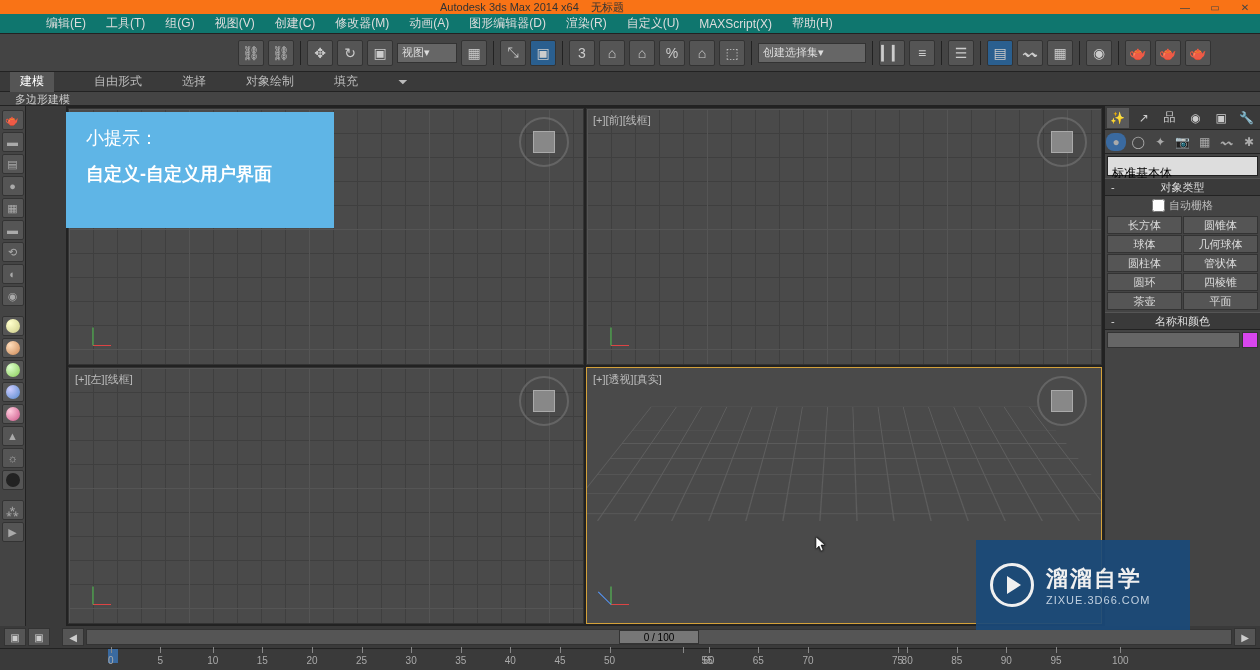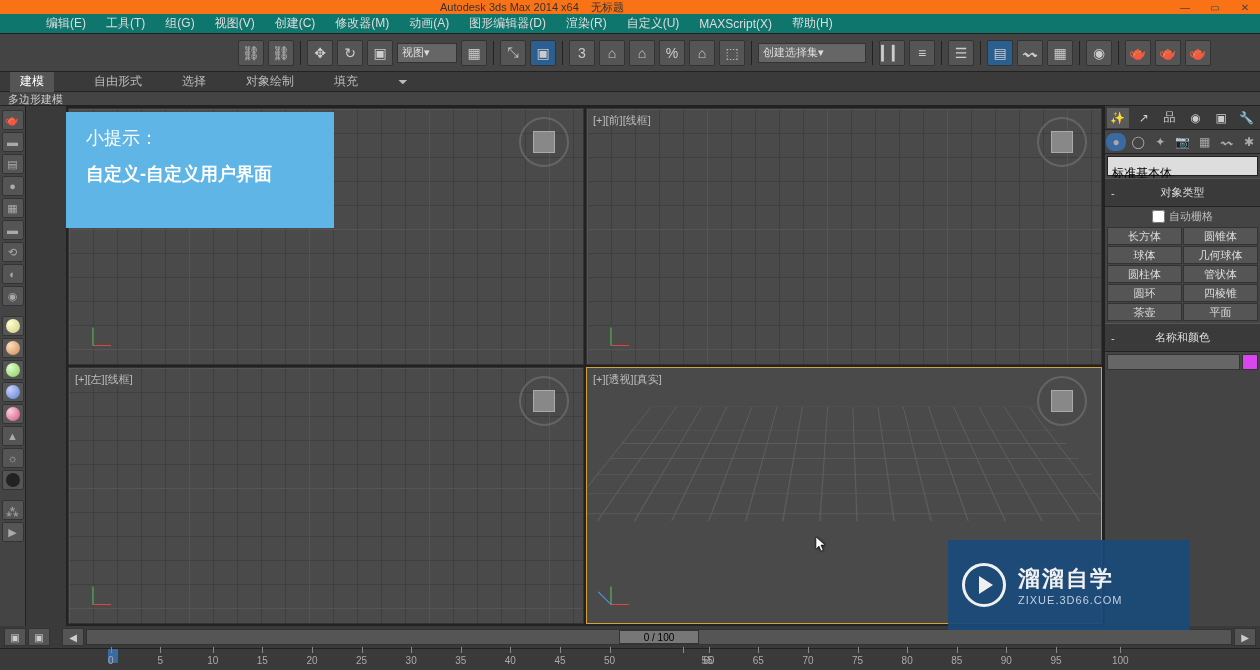--- a/index.html
+++ b/index.html
@@ -22,21 +22,21 @@
 .tb-btn.active { background: #2a5f8f; }
 .tb-sep { width: 1px; height: 24px; background: #222; margin: 0 2px; }
 .tb-dropdown { height: 20px; background: #666; border: 1px solid #333; font-size: 11px; color: #ddd; padding: 0 4px; display: flex; align-items: center; }
 
 
 .ribbon { height: 20px; background: #3a3a3a; border-bottom: 1px solid #222; display: flex; align-items: center; padding-left: 10px; gap: 40px; }
 .ribbon .tab { font-size: 12px; color: #bbb; }
 .ribbon .tab.active { color: #fff; background: #555; padding: 2px 10px; }
 
 
-.sub-header { height: 14px; background: #444; border-bottom: 1px solid #222; font-size: 11px; color: #ccc; padding-left: 8px; }
+.sub-header { height: 14px; background: #444; border-bottom: 1px solid #222; font-size: 11px; color: #ccc; padding-left: 15px; }
 
 
 .main-row { display: flex; height: 520px; }
 
 
 .left-toolbar { width: 26px; background: #444; border-right: 1px solid #222; display: flex; flex-direction: column; gap: 2px; padding-top: 4px; align-items: center; }
 .lt-btn { width: 22px; height: 20px; background: #555; border: 1px solid #333; border-radius: 2px; display: flex; align-items: center; justify-content: center; font-size: 11px; color: #aaa; }
 .lt-shape { width: 14px; height: 14px; border-radius: 50%; background: radial-gradient(circle at 30% 30%, #999, #555); }
 
 
@@ -70,42 +70,42 @@
 
 
 .cmd-panel { width: 156px; background: #444; border-left: 1px solid #222; display: flex; flex-direction: column; }
 .cmd-tabs { height: 24px; background: #3a3a3a; display: flex; justify-content: space-around; align-items: center; border-bottom: 1px solid #222; }
 .cmd-tabs .ct { width: 22px; height: 20px; background: #3a3a3a; display: flex; align-items: center; justify-content: center; font-size: 12px; }
 .cmd-tabs .ct.active { background: #5a5a5a; }
 .cmd-sub { height: 24px; display: flex; justify-content: space-around; align-items: center; border-bottom: 1px solid #222; }
 .cmd-sub .cs { width: 20px; height: 18px; display: flex; align-items: center; justify-content: center; font-size: 12px; color: #aaa; }
 .cmd-sub .cs.active { background: #3a6aa0; border-radius: 8px; }
 .cmd-dropdown { height: 20px; background: #ddd; color: #000; margin: 2px; font-size: 12px; padding: 8px 4px; border: 1px solid #222; }
-.rollout-header { height: 29px; background: #3a3a3a; color: #ddd; font-size: 11px; display: flex; align-items: center; justify-content: center; border-top: 1px solid #555; border-bottom: 1px solid #222; position: relative; }
+.rollout-header { height: 18px; background: #3a3a3a; color: #ddd; font-size: 11px; display: flex; align-items: center; justify-content: center; border-top: 1px solid #555; border-bottom: 1px solid #222; position: relative; }
 .rollout-header::before { content: "-"; position: absolute; left: 6px; }
 .obj-grid { display: grid; grid-template-columns: 1fr 1fr; gap: 1px; padding: 2px; }
 .obj-btn { height: 18px; background: #555; border: 1px solid #333; font-size: 11px; color: #ddd; display: flex; align-items: center; justify-content: center; }
 .auto-row { display: flex; align-items: center; justify-content: center; gap: 4px; height: 18px; font-size: 11px; color: #bbb; }
 .name-color-row { display: flex; padding: 2px; gap: 2px; }
 .name-input { flex: 1; height: 16px; background: #666; border: 1px solid #333; }
 .color-swatch { width: 16px; height: 16px; background: #d946ef; border: 1px solid #333; }
 
 
 .bottom-bar { height: 54px; background: #3a3a3a; position: relative; }
 .time-slider { height: 22px; display: flex; align-items: center; padding: 0 4px; gap: 2px; }
 .ts-left { width: 56px; display: flex; gap: 2px; }
 .ts-btn { width: 22px; height: 18px; background: #555; border: 1px solid #333; display: flex; align-items: center; justify-content: center; font-size: 10px; }
 .ts-track { flex: 1; height: 16px; background: #555; border: 1px solid #333; position: relative; display: flex; align-items: center; }
 .ts-track .thumb { position: absolute; left: 50%; transform: translateX(-50%); width: 80px; height: 14px; background: #777; border: 1px solid #333; font-size: 10px; display: flex; align-items: center; justify-content: center; color: #000; }
 .ruler { height: 20px; background: #3a3a3a; position: relative; border-top: 1px solid #222; }
 .ruler .tick { position: absolute; bottom: 2px; font-size: 10px; color: #aaa; }
 .ruler .tick::before { content: ""; position: absolute; left: 50%; top: -8px; width: 1px; height: 6px; background: #888; }
 .ruler .marker { position: absolute; left: 108px; top: 0; width: 10px; height: 14px; background: #3a6aa0; }
 
-.status-watermark { position: absolute; right: 70px; bottom: 40px; width: 242px; height: 90px; background: #1a4a7a; opacity: 0.92; display: flex; align-items: center; padding: 0 14px; gap: 12px; z-index: 30; }
+.status-watermark { position: absolute; right: 70px; bottom: 40px; width: 214px; height: 90px; background: #1a4a7a; opacity: 0.92; display: flex; align-items: center; padding: 0 14px; gap: 12px; z-index: 30; }
 .status-watermark .play { width: 44px; height: 44px; border: 3px solid #fff; border-radius: 50%; display: flex; align-items: center; justify-content: center; }
 .status-watermark .play::after { content: ""; border-left: 14px solid #fff; border-top: 9px solid transparent; border-bottom: 9px solid transparent; margin-left: 4px; }
 .status-watermark .txt .t1 { font-size: 22px; color: #fff; font-weight: bold; letter-spacing: 2px; }
 .status-watermark .txt .t2 { font-size: 11px; color: #cde; letter-spacing: 1px; }
 
 .cursor { position: absolute; left: 816px; top: 537px; width: 12px; height: 16px; z-index: 50; }
 .cursor svg { filter: drop-shadow(0 0 1px #000); }
 
 
 .left-gap { width: 40px; background: #3a3a3a; }
@@ -352,21 +352,21 @@
       <div class="tick" style="left: 356px;">25</div>
       <div class="tick" style="left: 405.6px;">30</div>
       <div class="tick" style="left: 455.2px;">35</div>
       <div class="tick" style="left: 504.8px;">40</div>
       <div class="tick" style="left: 554.4px;">45</div>
       <div class="tick" style="left: 604px;">50</div>
       <div class="tick" style="left: 653.6px; padding-left: 48px;">55</div>
       <div class="tick" style="left: 703.2px;">60</div>
       <div class="tick" style="left: 752.8px;">65</div>
       <div class="tick" style="left: 802.4px;">70</div>
-      <div class="tick" style="left: 852px;">75</div>
+      <div class="tick" style="left: 892px;">75</div>
       <div class="tick" style="left: 901.6px;">80</div>
       <div class="tick" style="left: 951.2px;">85</div>
       <div class="tick" style="left: 1000.8px;">90</div>
       <div class="tick" style="left: 1050.4px;">95</div>
       <div class="tick" style="left: 1112px; margin-top: 18px;">100</div>
     </div>
 </div>
 
 <div class="status-watermark">
   <div class="play"></div>

